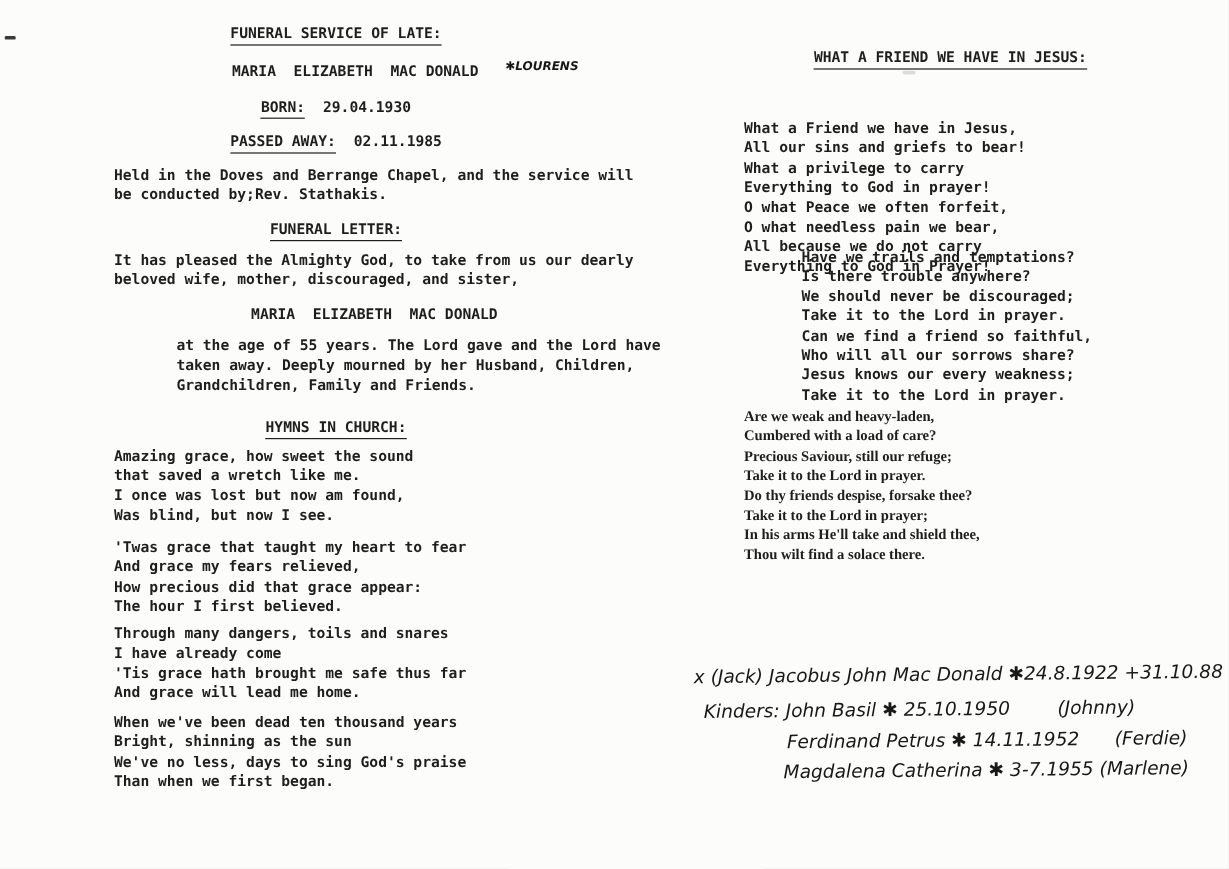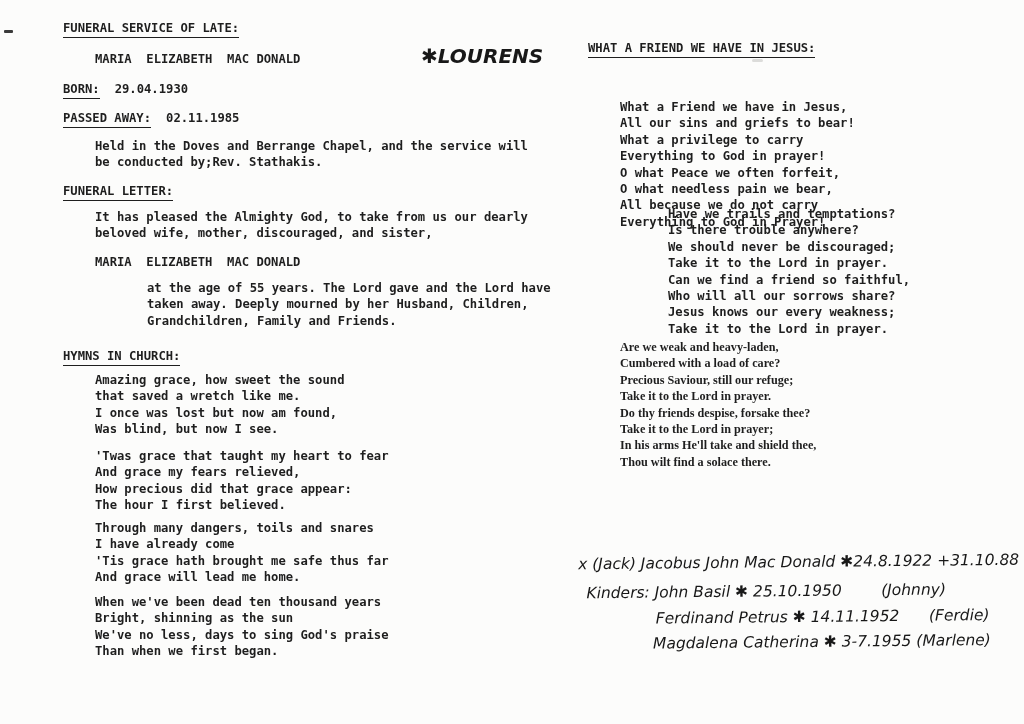--- a/index.html
+++ b/index.html
@@ -15,33 +15,33 @@
     font-family: "DejaVu Sans Mono", "Liberation Mono", monospace;
     font-weight: bold;
     font-size: 12.2px;
     line-height: 16.4px;
     color: #1e1e1e;
   }
   .pre { white-space: pre; padding-left: 32px; }
   .abs { position: absolute; }
   .col-left  { left: 63px;  top: 0; width: 436px; }
   .col-right { left: 588px; top: 0; width: 408px; }
-  .centered { }
+  .centered { text-align: center; }
   .u {
     border-bottom: 1.8px solid #1e1e1e;
     padding-bottom: 1.5px;
   }
   .hgap { margin-left: 15px; }
   .hand {
     font-family: "DejaVu Sans", "Liberation Sans", sans-serif;
     font-style: italic;
     color: #181818;
     white-space: pre;
   }
-  .hand-star { font-size: 20px; font-weight: bold; }
+  .hand-star { font-size: 10px; font-weight: bold; }
   .notes .hand { font-size: 15.5px; }
   .notes { transform: rotate(-0.6deg); }
   .scan-dash {
     position: absolute; left: 4px; top: 30px;
     width: 9px; height: 3px; background: #3a3a3a; border-radius: 1px;
   }
   .scan-smudge {
     position: absolute; left: 752px; top: 59px;
     width: 11px; height: 3px; background: #dcdcda; border-radius: 2px;
   }

